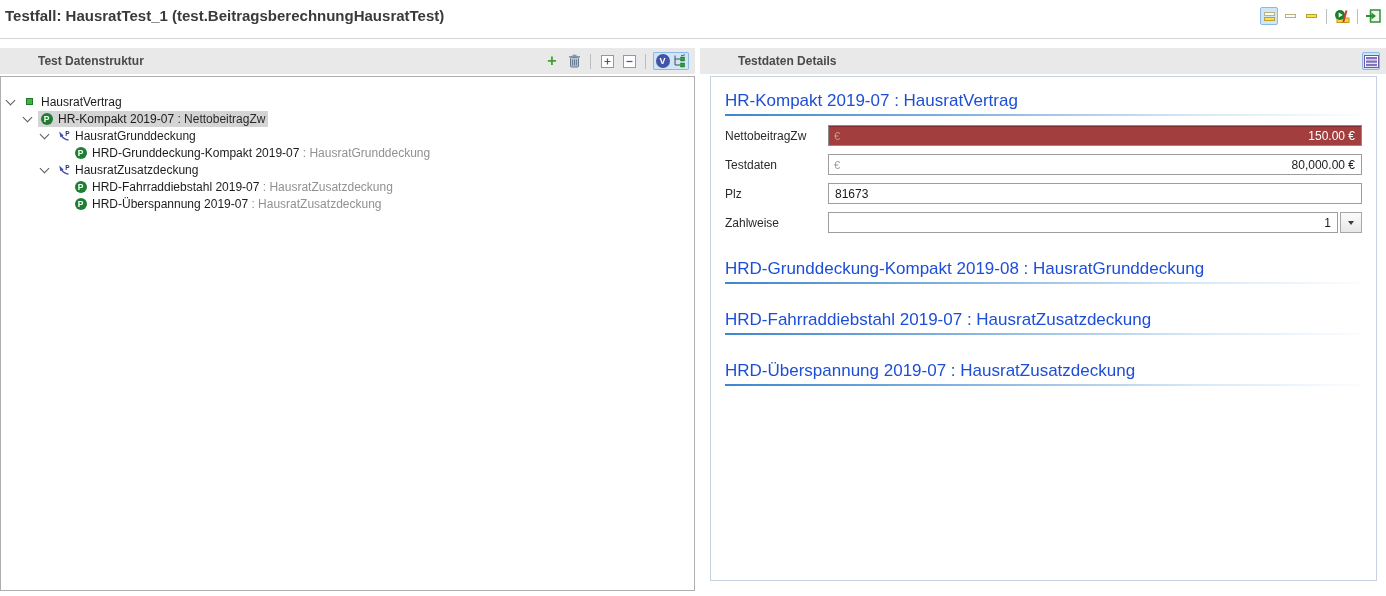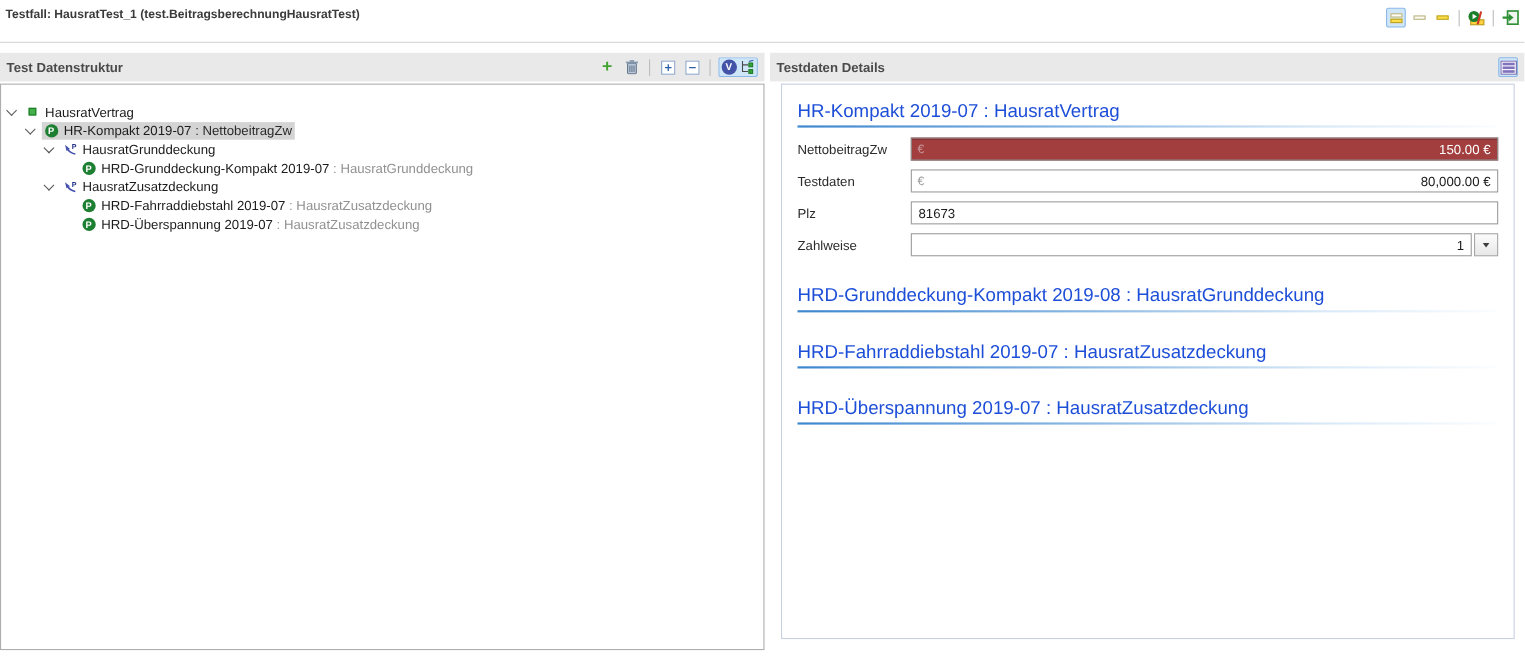--- a/index.html
+++ b/index.html
@@ -1,30 +1,30 @@
 <!DOCTYPE html>
 <html><head>
 <meta charset="utf-8">
 <style>
   * { margin:0; padding:0; box-sizing:border-box; }
   html,body { width:1386px; height:596px; overflow:hidden; background:#fff;
               font-family:"Liberation Sans", sans-serif; }
   body { position:relative; }
 
   
-  .title-bar { position:absolute; left:5px; top:7px; font-size:11px; font-weight:bold; color:#3a3a3a; }
+  .title-bar { position:absolute; left:5px; top:7px; font-size:15px; font-weight:bold; color:#3a3a3a; }
   .window-icons { position:absolute; right:4px; top:6px; display:flex; align-items:center; gap:3px; height:20px; }
   .title-sep { position:absolute; left:0; right:0; top:38px; height:1px; background:#d6d6d6; }
 
   
   .panel { position:absolute; top:48px; }
   .panel-left  { left:0;  width:695px; }
   .panel-right { left:700px; width:686px; }
   .panel-header { height:26px; background:#e9e9e9; display:flex; align-items:center; padding:0 6px; }
-  .panel-title { font-size:12px; font-weight:bold; color:#4a4a4a; }
+  .panel-title { font-size:12px; font-weight:bold; color:#4a4a4a;margin-left:32px; }
   .panel-toolbar { margin-left:auto; display:flex; align-items:center; gap:4px; }
 
   .tbsep { width:1px; height:15px; background:#bdbdbd; margin:0 3px; }
   .tbicon { display:inline-flex; align-items:center; justify-content:center;
             min-width:18px; height:18px; cursor:default; }
   .tbicon.active { background:#cfe5f8; border:1px solid #8ab9e8; border-radius:2px; }
   .tbicon.grp-start { border-right:none; border-top-right-radius:0; border-bottom-right-radius:0; }
   .tbicon.grp-end { border-left:none; border-top-left-radius:0; border-bottom-left-radius:0; margin-left:-4px; }
 
   

